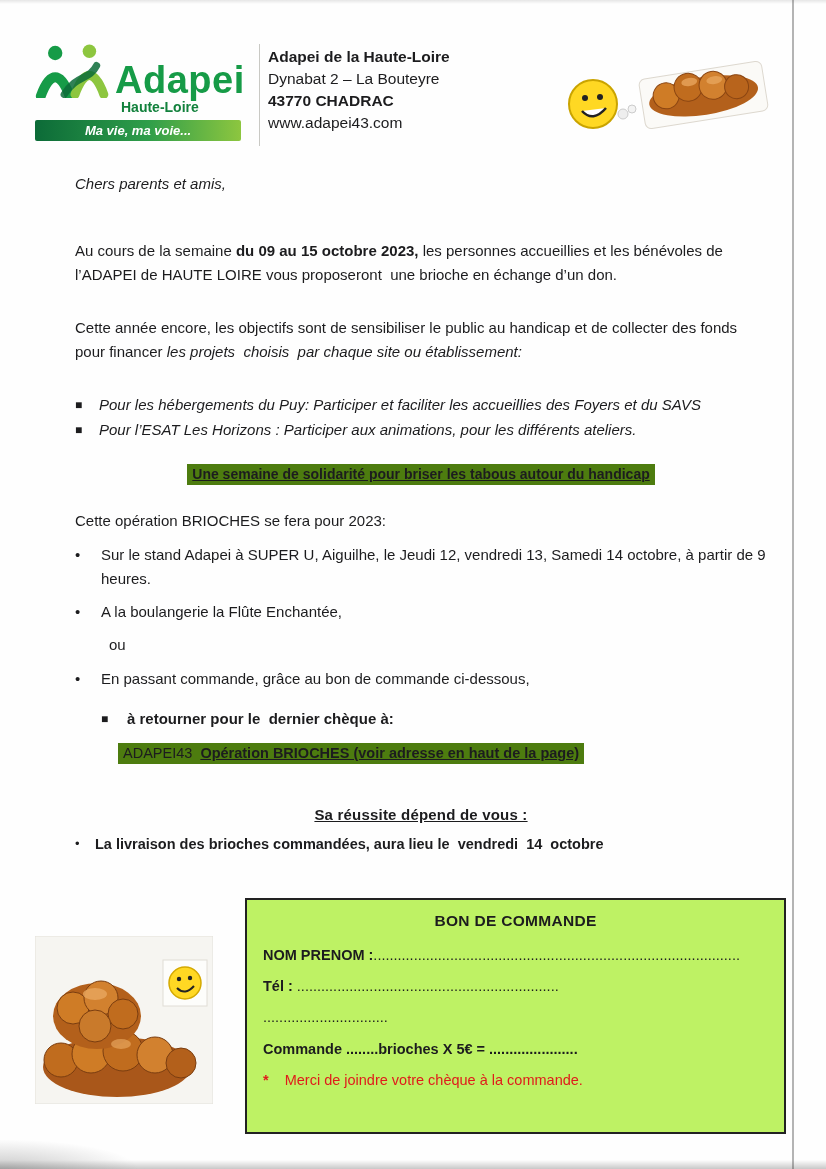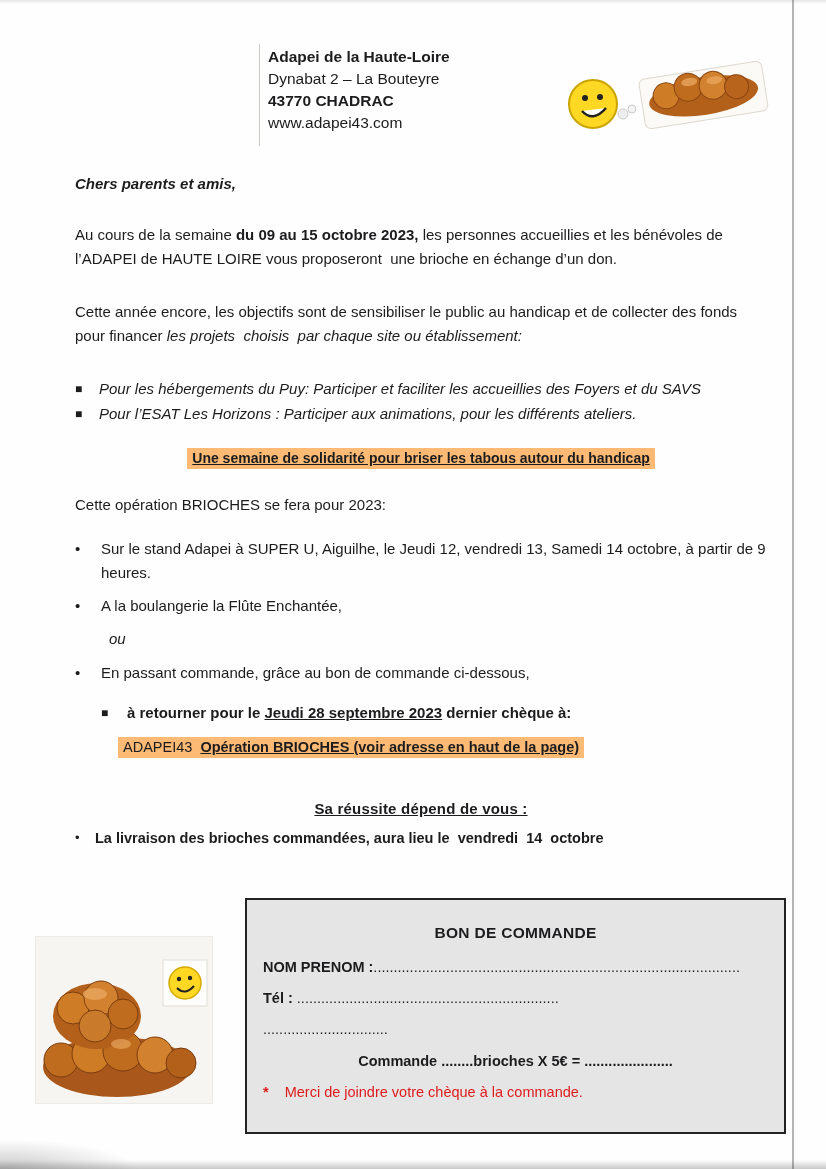--- a/index.html
+++ b/index.html
@@ -26,69 +26,85 @@
   .region{color:#12813c;font-weight:700;font-size:14px;margin:1px 0 5px 86px;}
   .tagline-bar{width:206px;height:21px;background:linear-gradient(90deg,#0c6b38,#2f9e4a 55%,#8dc63f);
                color:#fff;font-style:italic;font-weight:700;font-size:13px;
                display:flex;align-items:center;justify-content:center;border-radius:2px;}
   .header-divider{position:absolute;left:224px;top:2px;width:1px;height:102px;background:#c9c9c4;}
   .org-block{position:absolute;left:233px;top:4px;font-size:15.5px;line-height:22px;}
   .smiley-art{position:absolute;left:528px;top:2px;width:210px;height:95px;}
 
   
   .content{position:absolute;left:75px;top:172px;width:692px;font-size:15px;line-height:24px;}
-  .salutation{font-style:italic;font-weight:700;margin-bottom:27px;}
+  .salutation{font-style:italic;font-weight:400;margin-bottom:43px;}
   .para{margin-bottom:29px;}
   .sq-list{margin-bottom:20px;}
   .sq-item{display:flex;margin-bottom:1px;}
   .sq{width:24px;font-size:12px;line-height:24px;flex:0 0 auto;}
   .sq-text{font-style:italic;flex:1;}
   .hl-center{text-align:center;margin-bottom:23px;}
-  .hl{background:#fdba74;padding:2px 5px 3px;white-space:pre-wrap;}
+  .hl{background:#4d7c0f;padding:2px 5px 3px;white-space:pre-wrap;}
   .hl1{font-weight:700;font-size:14px;text-decoration:underline;}
-  .p3{margin-bottom:20px;}
+  .p3{margin-bottom:10px;}
   .b-item{display:flex;margin-bottom:9px;}
   .dot{width:26px;flex:0 0 auto;}
   .b-text{flex:1;}
-  .or-line{margin:2px 0 10px 34px;font-style:italic;}
+  .or-line{margin:2px 0 10px 34px;}
   .return-line{display:flex;margin:16px 0 10px 26px;font-weight:700;}
   .return-line .sq{width:26px;font-size:12px;}
   .hl2-wrap{margin:0 0 38px 43px;font-size:14.5px;}
   .center1{text-align:center;font-size:15px;font-weight:700;text-decoration:underline;margin-bottom:5px;letter-spacing:.2px;}
   .center2{text-align:center;font-size:16px;font-weight:700;margin-bottom:36px;letter-spacing:.2px;}
   .delivery{display:flex;font-weight:700;font-size:14.5px;}
   .delivery .dot{width:20px;font-weight:400;font-size:13px;}
 
   
   .form-box{position:absolute;left:245px;top:898px;width:541px;height:236px;border:2px solid #222;
-            background:#e5e5e5;padding:22px 16px;font-size:14.5px;line-height:22px;}
+            background:#bef264;padding:10px 16px;font-size:14.5px;line-height:22px;}
   .form-title{text-align:center;font-weight:700;font-size:15.5px;letter-spacing:.3px;}
   .f-line{white-space:pre-wrap;overflow:hidden;height:22px;}
   .f-name{margin-top:12px;}
   .f-tel{margin-top:9px;}
   .f-extra{margin-top:9px;}
-  .f-order{margin-top:10px;text-align:center;font-weight:700;}
+  .f-order{margin-top:10px;text-align:left;font-weight:700;}
   .f-note{margin-top:9px;color:#e01b1b;}
   .f-note .star{font-weight:700;margin-right:16px;}
   .f-place{margin-top:9px;display:flex;}
   .f-place .lbl{font-weight:700;text-decoration:underline;}
   .f-place .esat{font-weight:700;margin-left:14px;}
   .f-place .d1{margin-left:18px;}
   .f-place .foyer{font-weight:700;margin-left:150px;}
   .f-place .d2{margin-left:14px;}
 
   
   .brioche-photo{position:absolute;left:35px;top:936px;width:178px;height:168px;}
 </style>
 </head>
 <body>
 
 <div class="page">
 
   <div class="header">
+    <div class="logo-block">
+      <div class="logo-row">
+        <svg class="logo-icon" viewBox="0 0 84 60">
+          <circle cx="20" cy="10" r="8" fill="#169b47"></circle>
+          <path d="M4 58 C14 30 26 30 36 58" fill="none" stroke="#169b47" stroke-width="11" stroke-linecap="round"></path>
+          <circle cx="58" cy="8" r="7.5" fill="#8dc63f"></circle>
+          <path d="M42 56 C52 28 64 28 74 56" fill="none" stroke="#8dc63f" stroke-width="10" stroke-linecap="round"></path>
+          <path d="M30 56 C44 34 58 40 66 24" fill="none" stroke="#0c6b38" stroke-width="8" stroke-linecap="round" opacity="0.85"></path>
+        </svg>
+        <span class="brand">Adapei</span>
+      </div>
+      <div class="region">Haute-Loire</div>
+      <div class="tagline-bar">
+        <span>Ma vie, ma voie...</span>
+      </div>
+    </div>
     <div class="header-divider"></div>
     <div class="org-block">
       <div class="bold">Adapei de la Haute-Loire</div>
       <div>Dynabat 2 – La Bouteyre</div>
       <div class="bold">43770 CHADRAC</div>
       <div>www.adapei43.com</div>
     </div>
     <svg class="smiley-art" viewBox="0 0 210 95">
       <g transform="rotate(-9 140 48)">
         <rect x="78" y="26" width="124" height="50" rx="6" fill="#fbfaf7" stroke="#ddd8cf"></rect>
@@ -144,21 +160,21 @@
         <span class="dot">•</span>
         <span class="b-text">A la boulangerie la Flûte Enchantée,</span>
       </div>
       <div class="or-line">ou</div>
       <div class="b-item">
         <span class="dot">•</span>
         <span class="b-text">En passant commande, grâce au bon de commande ci-dessous,</span>
       </div>
     </div>
 
-    <div class="return-line pre"><span class="sq">■</span><span>à retourner pour le </span><span class="u">Jeudi 28 septembre 2023</span><span> dernier chèque à:</span></div>
+    <div class="return-line pre"><span class="sq">■</span><span>à retourner pour le </span><span> dernier chèque à:</span></div>
 
     <div class="hl2-wrap"><span class="hl"><span>ADAPEI43  </span><span class="bold u">Opération BRIOCHES (voir adresse en haut de la page)</span></span></div>
 
     <div class="center1">Sa réussite dépend de vous :</div>
 
     <div class="delivery pre"><span class="dot">•</span><span>La livraison des brioches commandées, aura lieu le  vendredi  14  octobre</span></div>
   </div>
 
   <div class="form-box">
     <div class="form-title">BON DE COMMANDE</div>

